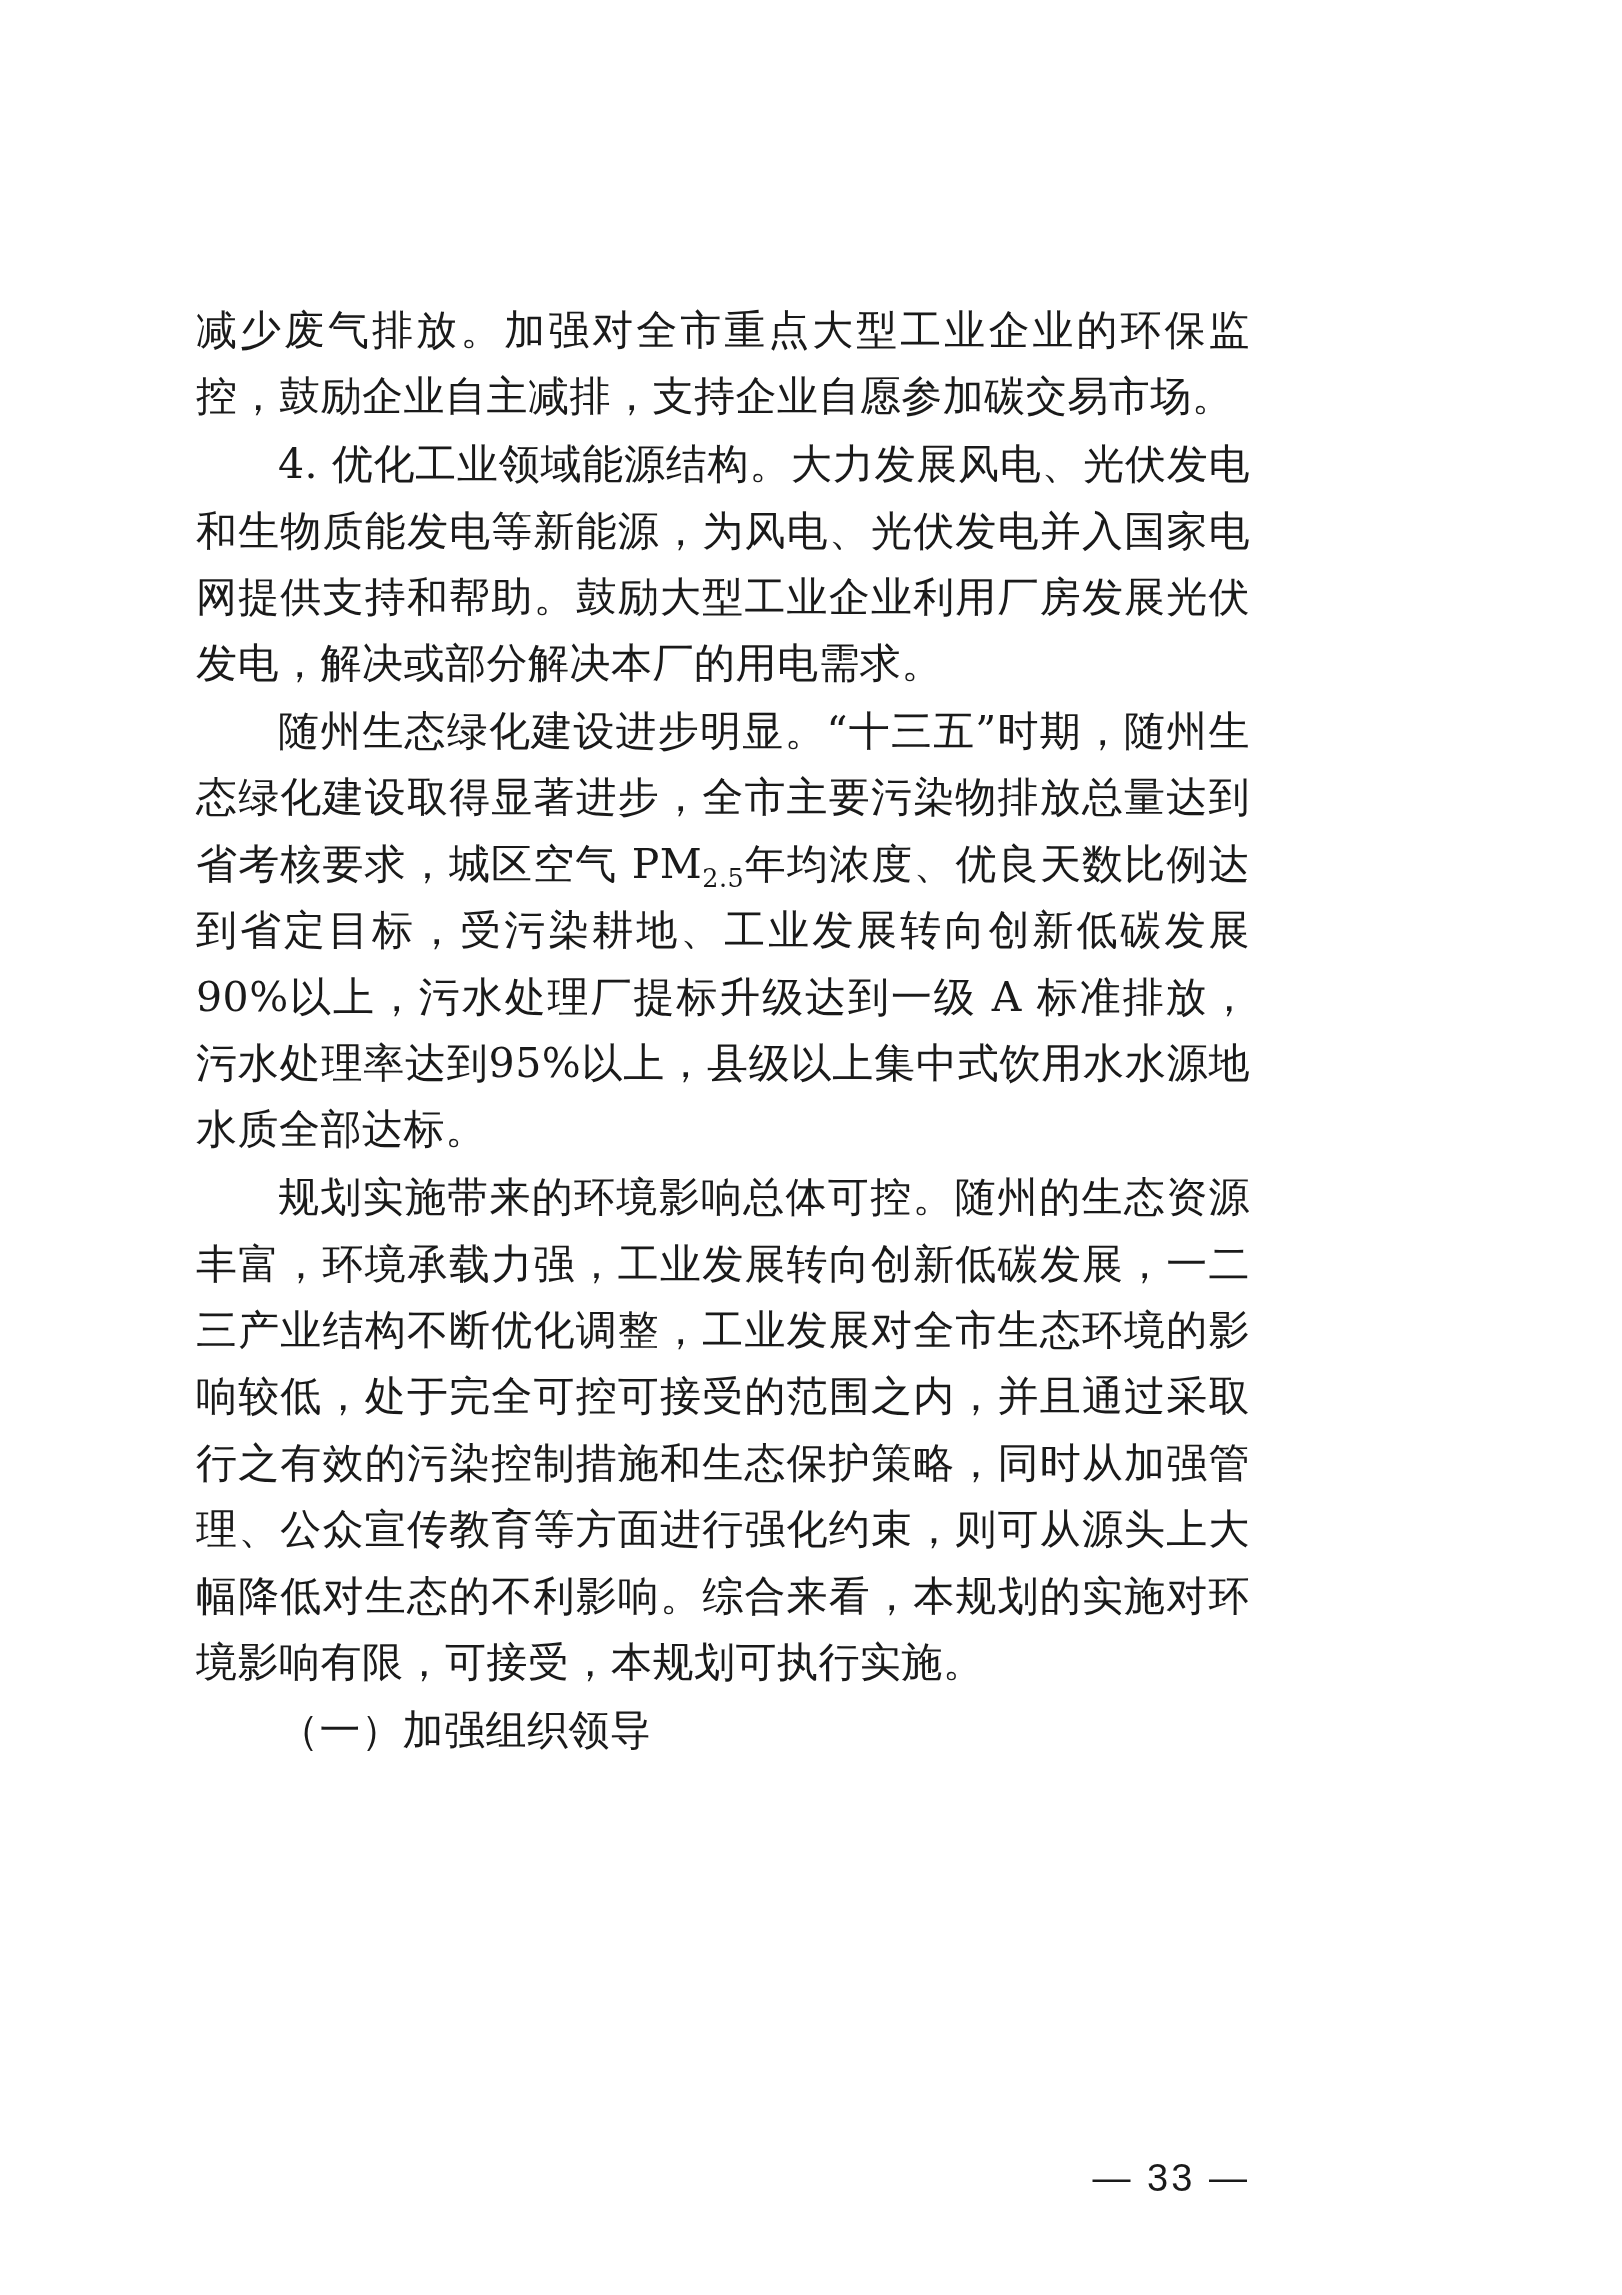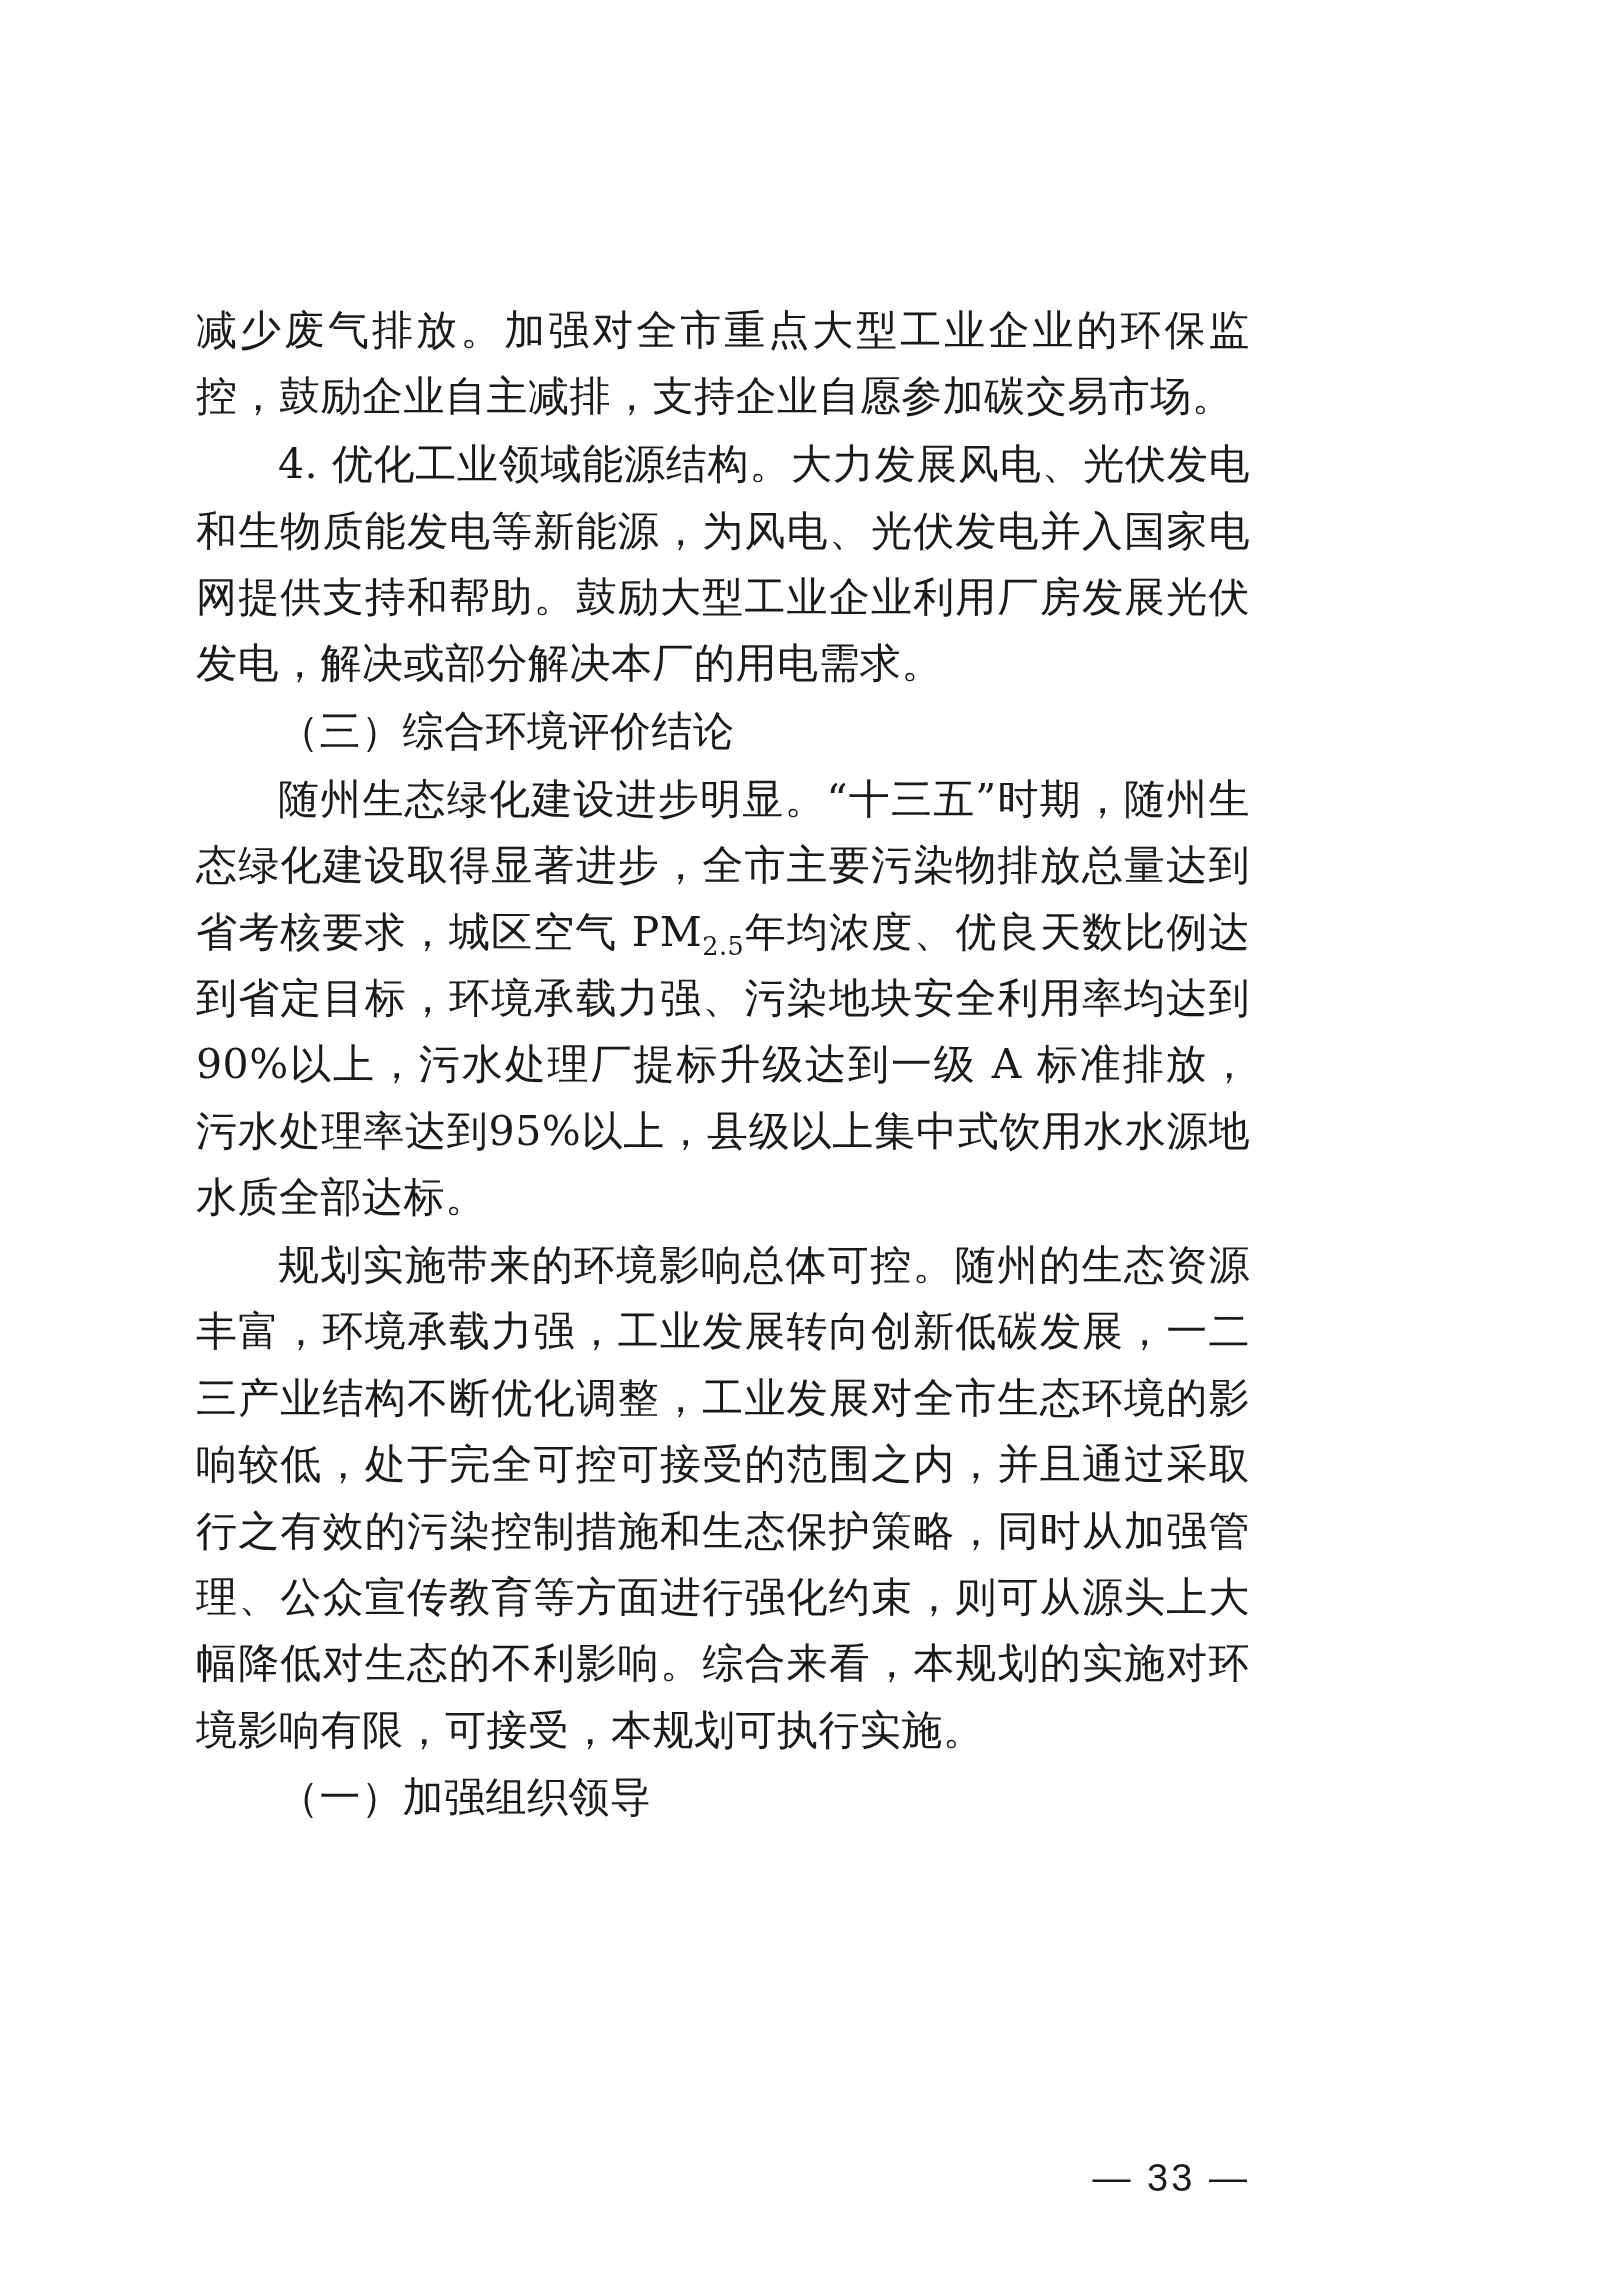--- a/index.html
+++ b/index.html
@@ -68,24 +68,23 @@
 </head>
 <body>
 
 <div class="page">
   <div class="doc-body">
 
     <p class="para noindent">减少废气排放。加强对全市重点大型工业企业的环保监控，鼓励企业自主减排，支持企业自愿参加碳交易市场。</p>
 
     <p class="para">4. 优化工业领域能源结构。大力发展风电、光伏发电和生物质能发电等新能源，为风电、光伏发电并入国家电网提供支持和帮助。鼓励大型工业企业利用厂房发展光伏发电，解决或部分解决本厂的用电需求。</p>
 
-    <p class="heading">（三）综合环境评价结论</p>
 
     <p class="para">
-      <span>随州生态绿化建设进步明显。“十三五”时期，随州生态绿化建设取得显著进步，全市主要污染物排放总量达到省考核要求，城区空气 </span><span class="latin">PM</span><span class="latin sub">2.5</span><span>年均浓度、优良天数比例达到省定目标，环境承载力强、污染地块安全利用率均达到</span><span class="latin">90%</span><span>以上，污水处理厂提标升级达到一级 </span><span class="latin">A</span><span> 标准排放，污水处理率达到</span><span class="latin">95%</span><span>以上，县级以上集中式饮用水水源地水质全部达标。</span>
+      <span>随州生态绿化建设进步明显。“十三五”时期，随州生态绿化建设取得显著进步，全市主要污染物排放总量达到省考核要求，城区空气 </span><span class="latin">PM</span><span class="latin sub">2.5</span><span>年均浓度、优良天数比例达到省定目标，受污染耕地、工业发展转向创新低碳发展</span><span class="latin">90%</span><span>以上，污水处理厂提标升级达到一级 </span><span class="latin">A</span><span> 标准排放，污水处理率达到</span><span class="latin">95%</span><span>以上，县级以上集中式饮用水水源地水质全部达标。</span>
     </p>
 
     <p class="para">规划实施带来的环境影响总体可控。随州的生态资源丰富，环境承载力强，工业发展转向创新低碳发展，一二三产业结构不断优化调整，工业发展对全市生态环境的影响较低，处于完全可控可接受的范围之内，并且通过采取行之有效的污染控制措施和生态保护策略，同时从加强管理、公众宣传教育等方面进行强化约束，则可从源头上大幅降低对生态的不利影响。综合来看，本规划的实施对环境影响有限，可接受，本规划可执行实施。</p>
 
 
     <p class="heading">（一）加强组织领导</p>
 
   </div>
 
   <div class="page-number">— 33 —</div>

